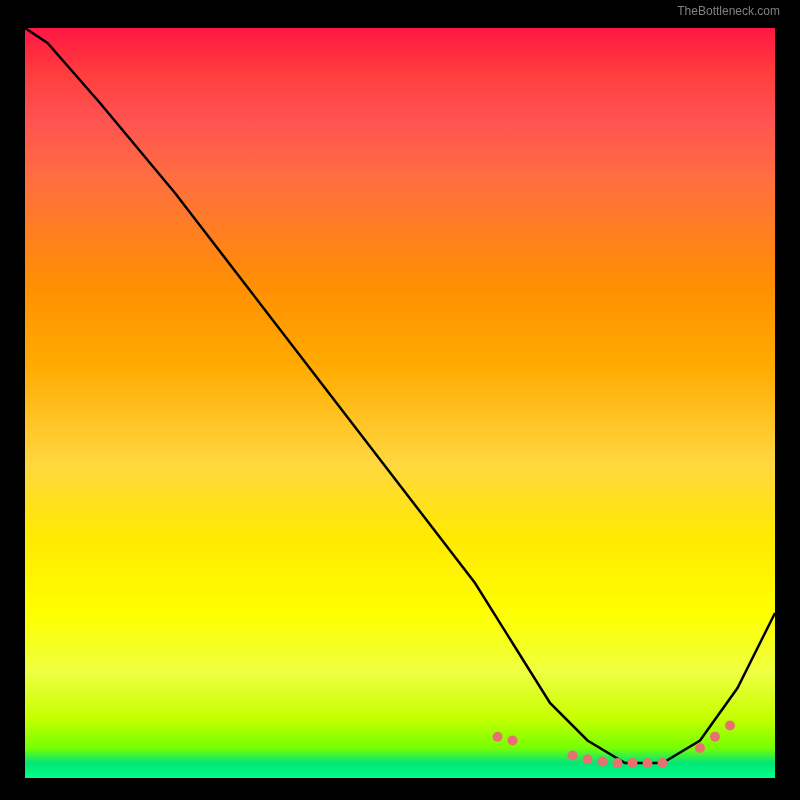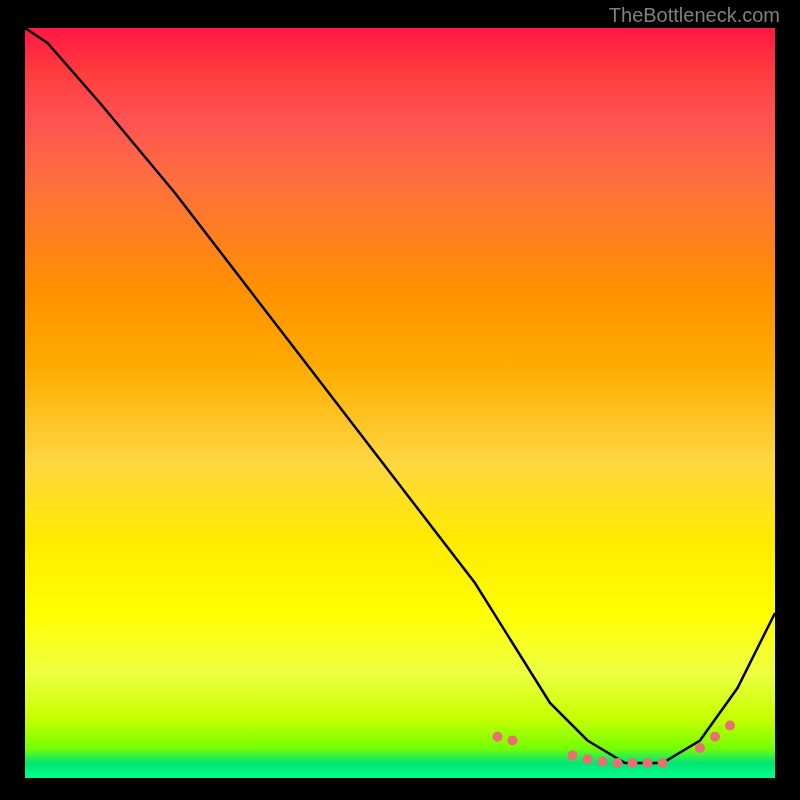--- a/index.html
+++ b/index.html
@@ -8,21 +8,21 @@
     height: 800px;
     background: #000;
     position: relative;
     font-family: Arial, sans-serif;
   }
   .attribution {
     position: absolute;
     top: 4px;
     right: 20px;
     color: #808080;
-    font-size: 20px;
+    font-size: 12px;
     font-weight: normal;
   }
   .plot-area {
     position: absolute;
     left: 25px;
     top: 28px;
     width: 750px;
     height: 750px;
     background: linear-gradient(to bottom,
       #ff1744 0%,

